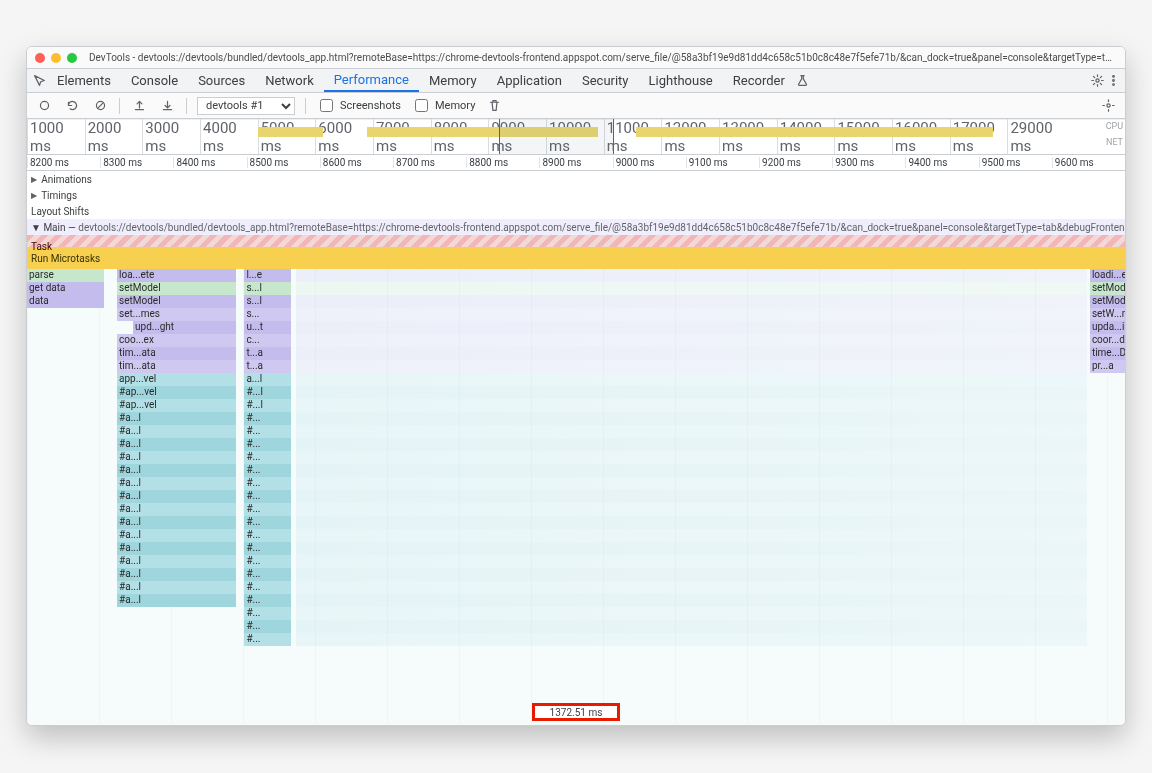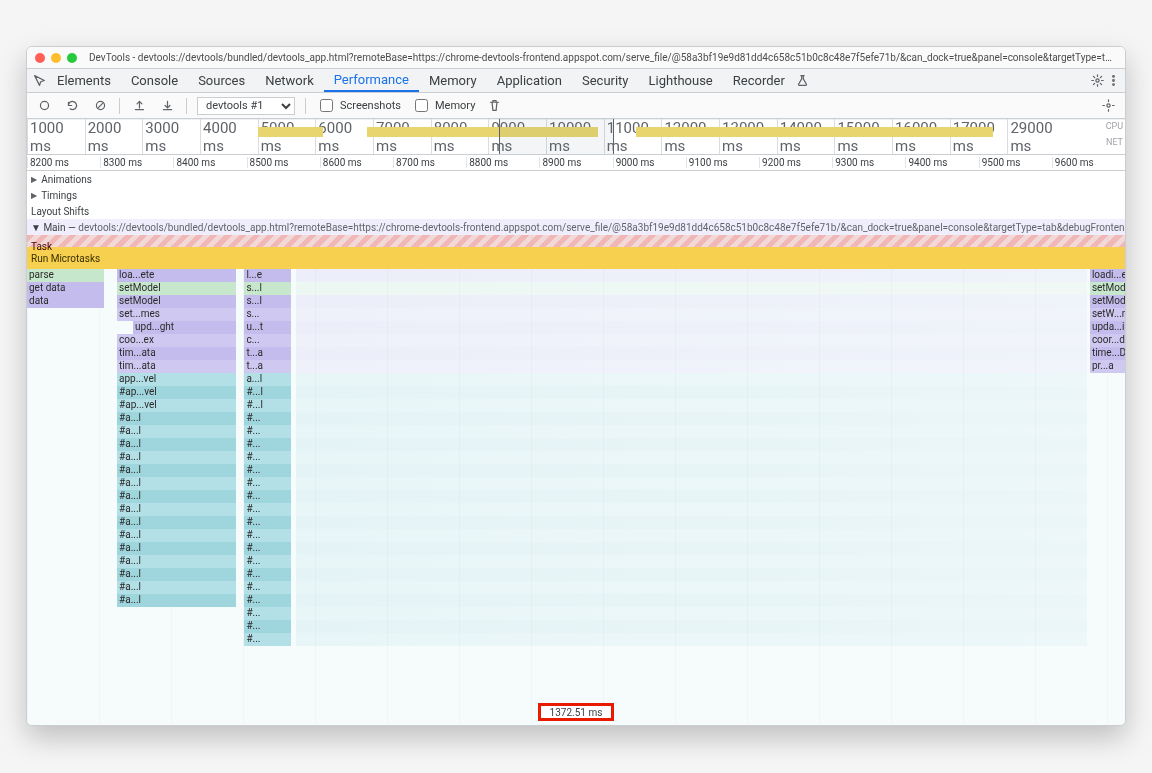--- a/index.html
+++ b/index.html
@@ -381,20 +381,20 @@
           <div class="row">
             <div class="box" style="left: 19.8%; right: 76%; background: rgb(159, 213, 220);">#...</div>
             <div class="box" style="left: 24.5%; right: 3.5%; background: linear-gradient(90deg, rgba(159, 213, 220, 0.2), rgba(159, 213, 220, 0.133));"></div>
           </div>
           <div class="row">
             <div class="box" style="left: 19.8%; right: 76%; background: rgb(178, 224, 230);">#...</div>
             <div class="box" style="left: 24.5%; right: 3.5%; background: linear-gradient(90deg, rgba(178, 224, 230, 0.2), rgba(178, 224, 230, 0.133));"></div>
           </div>
         </div>
 
-    <div class="red-hl" style="left:50%;transform:translateX(-50%);bottom:4px;width:76px;height:18px;display:flex;align-items:center;justify-content:center;background:#fff">
+    <div class="red-hl" style="left:50%;transform:translateX(-50%);bottom:4px;width:88px;height:18px;display:flex;align-items:center;justify-content:center;background:#fff">
       <span style="font-size:10px;color:#3c4043">1372.51 ms</span>
     </div>
   </div>
 
 
 </div>
 </div>
 
 </body></html>

